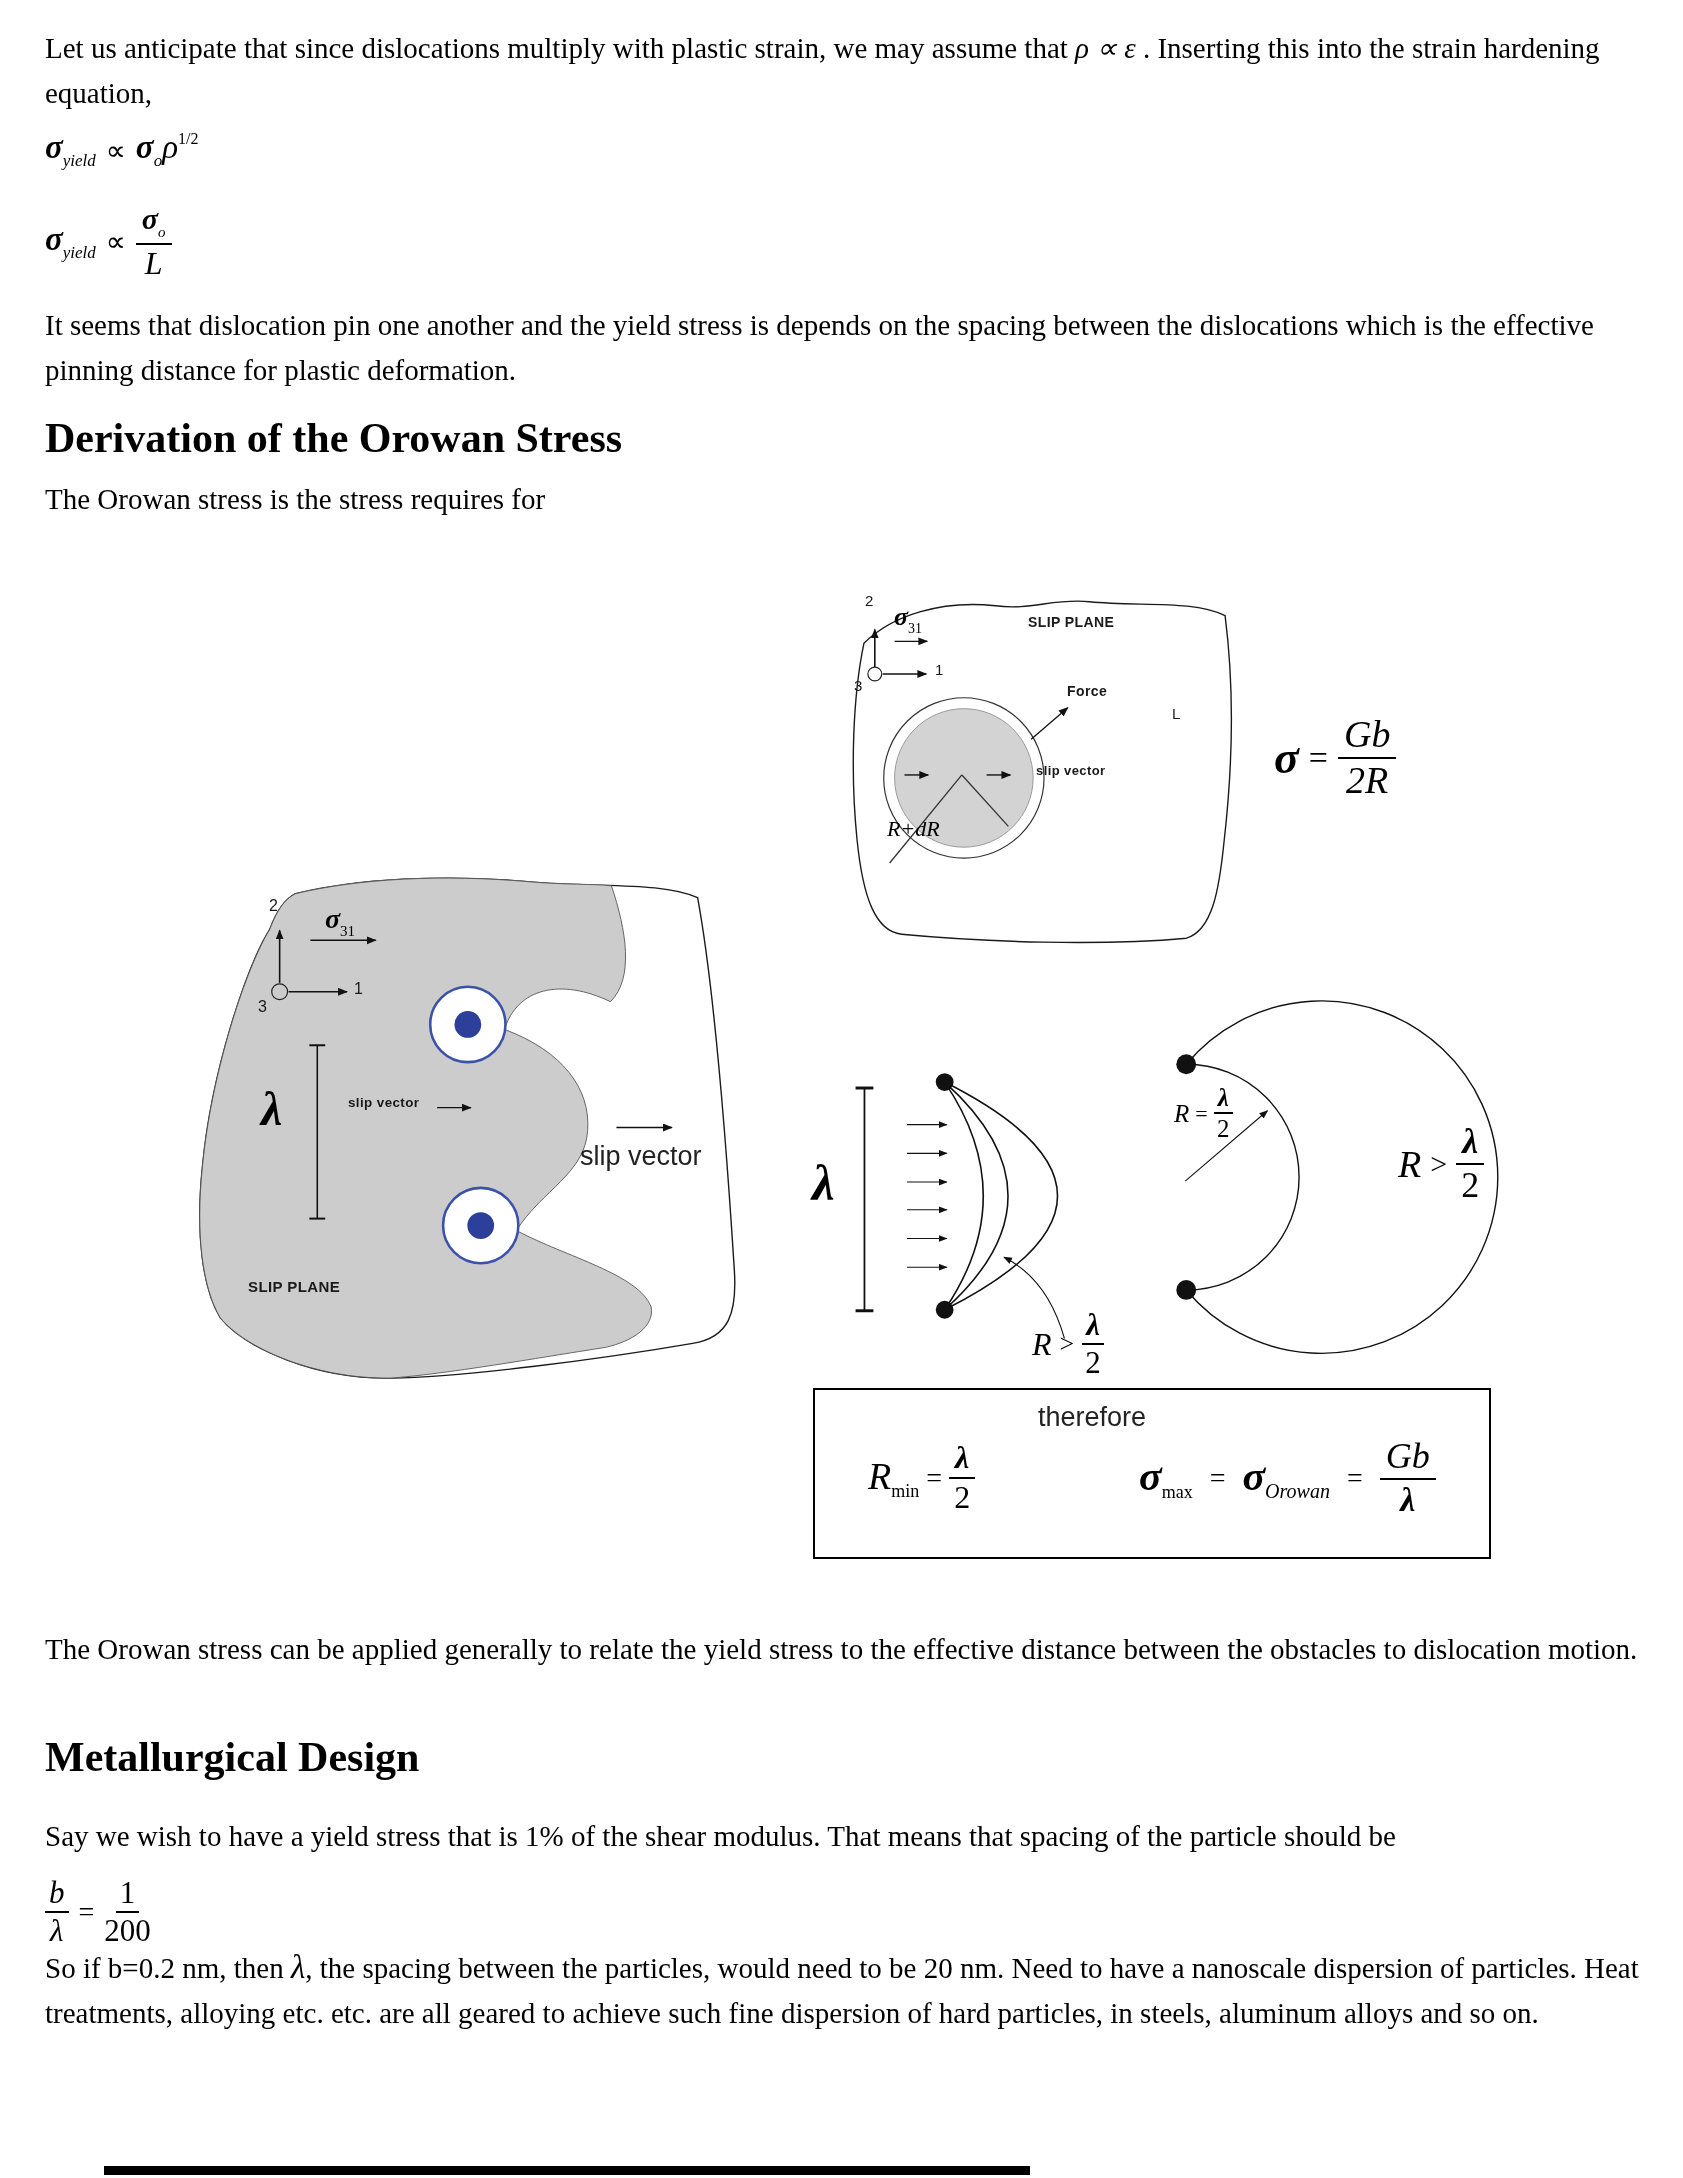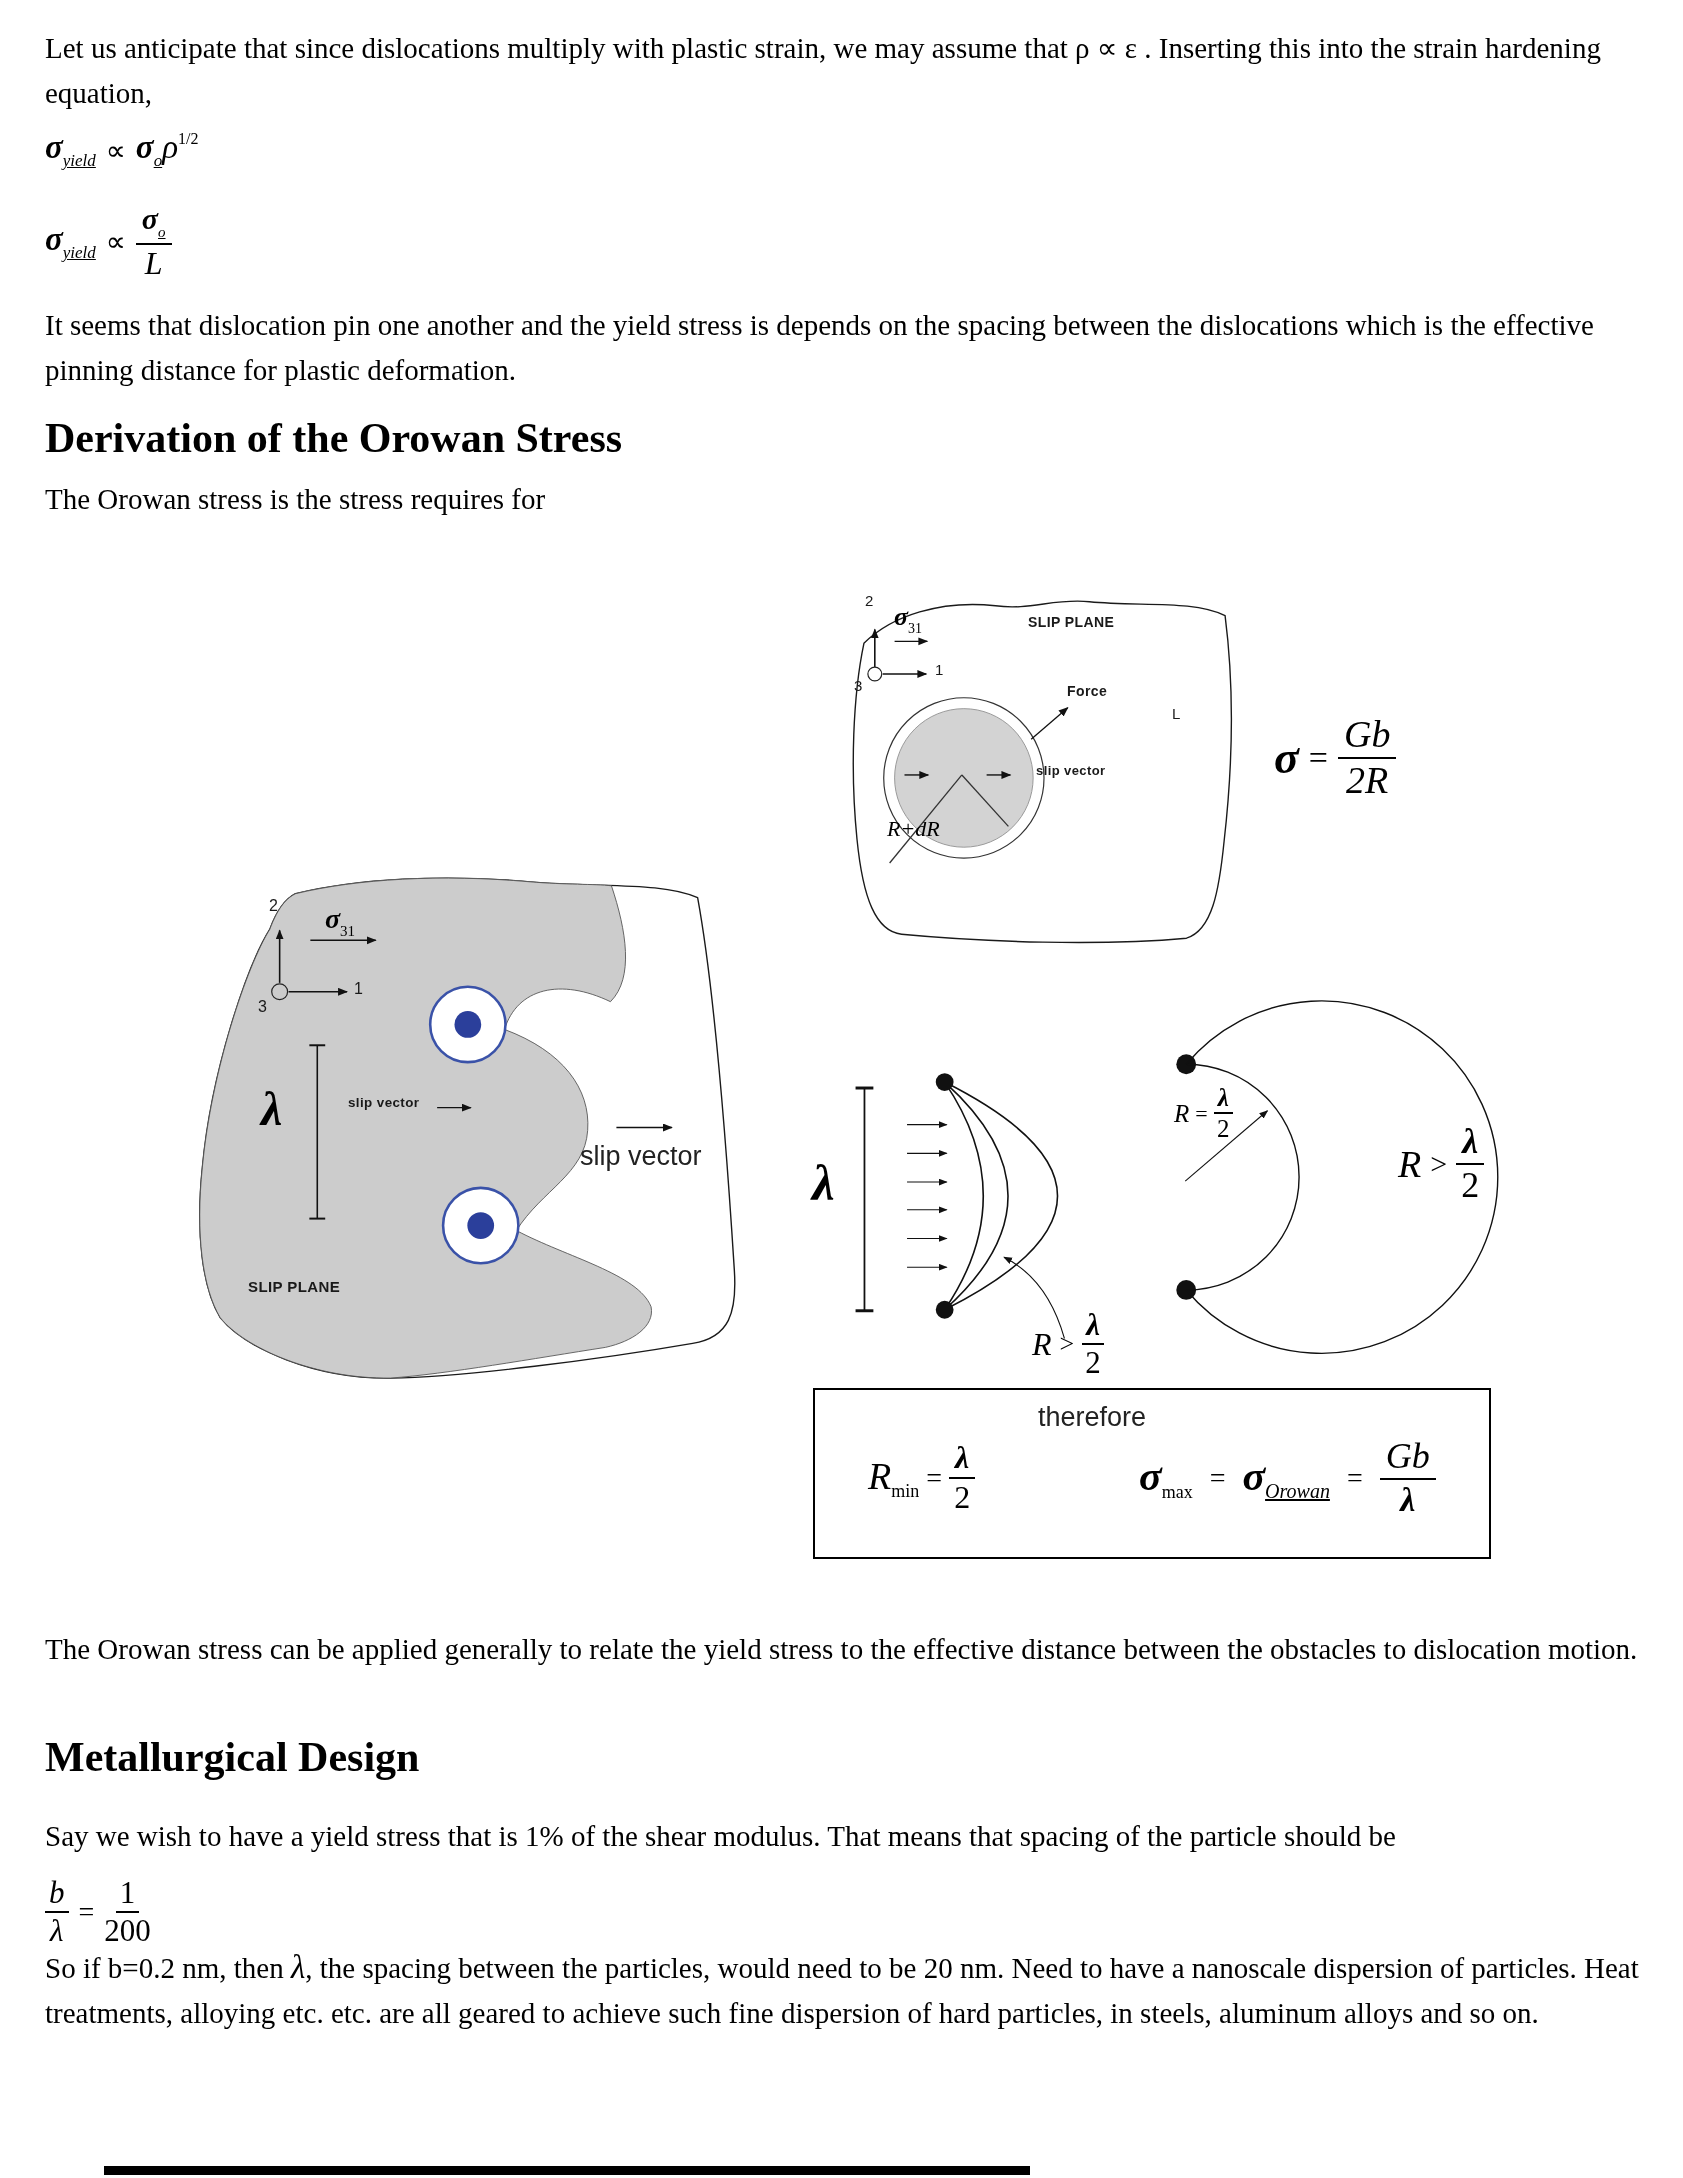--- a/index.html
+++ b/index.html
@@ -1,27 +1,27 @@
 <!DOCTYPE html>
 <html><head>
 <meta charset="utf-8">
 <style>
   html,body{margin:0;padding:0;background:#ffffff;}
   body{width:1683px;height:2178px;position:relative;font-family:"Liberation Serif",serif;color:#000;overflow:hidden;}
   .abs{position:absolute;}
   p.body{font-size:29px;line-height:45px;width:1596px;margin:0;}
-  .mi{}
+  .mi{font-style:italic;}
   .biglam{font-style:italic;font-size:33px;line-height:1;}
   h1.doc{font-size:42px;font-weight:bold;margin:0;font-family:"Liberation Serif",serif;}
   .lead{font-size:29px;margin:0;}
   
   .eqrow{display:flex;align-items:center;gap:10px;font-family:"Liberation Serif",serif;white-space:nowrap;}
   .sg{font-style:italic;font-weight:bold;}
   .it{font-style:italic;}
-  .sub{font-size:17px;font-style:italic;vertical-align:-8px;text-decoration:underline;}
+  .sub{font-size:17px;font-style:italic;vertical-align:-8px;}
   .subn{font-size:17px;font-style:normal;vertical-align:-8px;}
   .sup{font-size:16px;vertical-align:14px;}
   .frac{display:inline-flex;flex-direction:column;align-items:center;text-align:center;line-height:1.05;}
   .fnum{display:block;padding:0 6px 2px 6px;border-bottom:2.5px solid #000;}
   .fden{display:block;padding-top:2px;}
   
   .lbl{position:absolute;font-family:"Liberation Sans",sans-serif;font-weight:bold;letter-spacing:0.4px;white-space:nowrap;color:#1a1a1a;}
   .axlbl{position:absolute;font-family:"Liberation Sans",sans-serif;font-size:15px;color:#1a1a1a;white-space:nowrap;}
   .serifl{position:absolute;font-family:"Liberation Serif",serif;white-space:nowrap;}
   .sans-reg{position:absolute;font-family:"Liberation Sans",sans-serif;font-weight:normal;white-space:nowrap;color:#222;}

